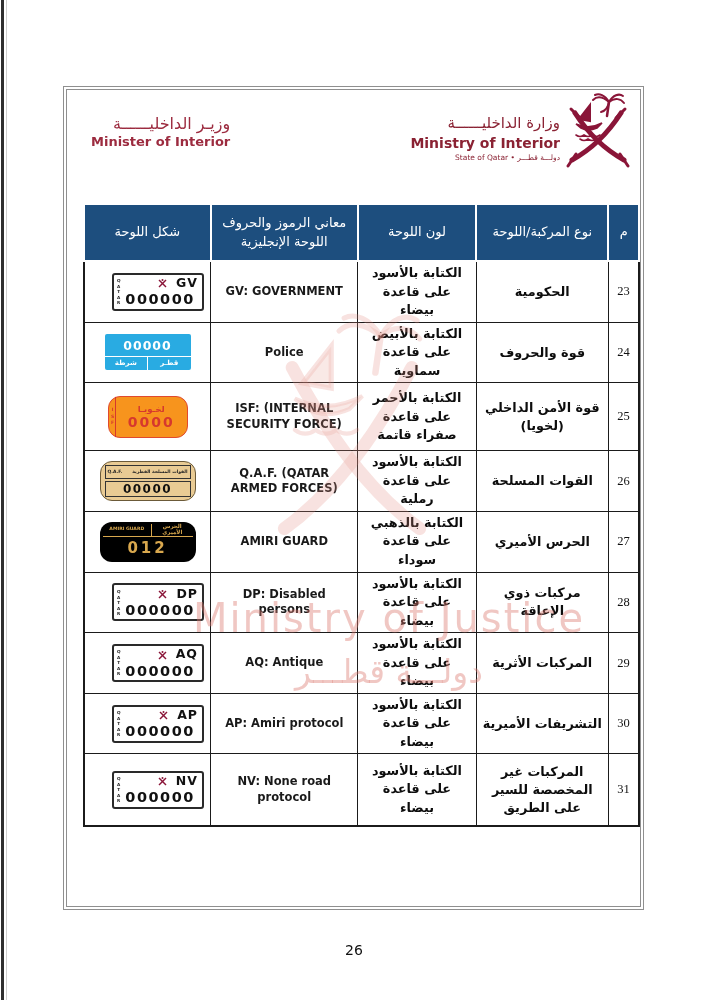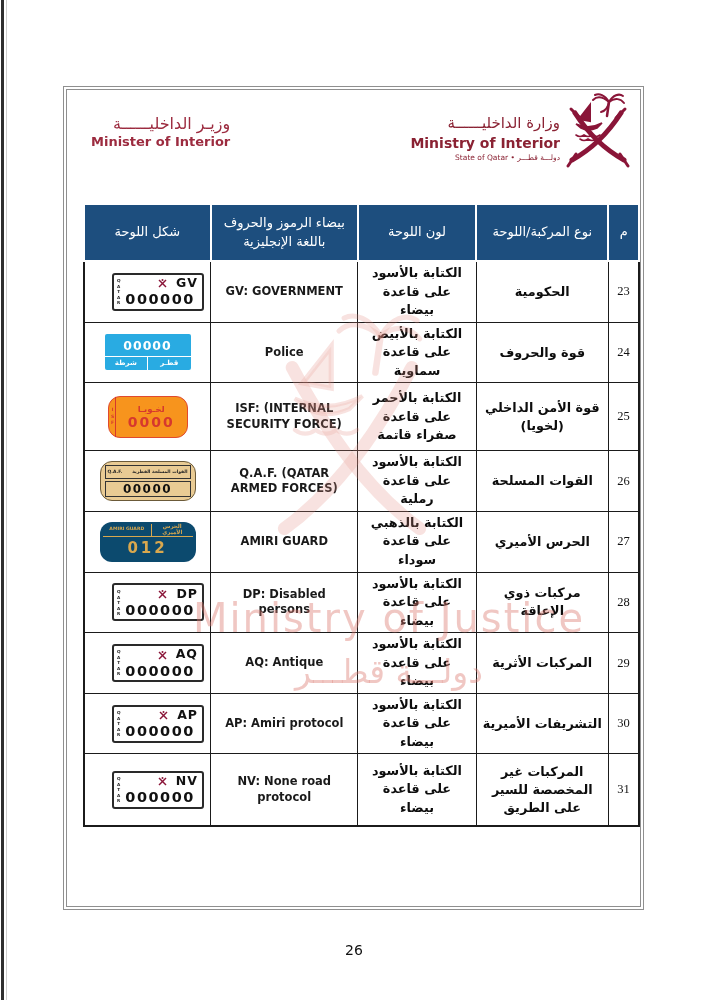--- a/index.html
+++ b/index.html
@@ -61,21 +61,21 @@
   .isf-body{flex:1;display:flex;flex-direction:column;justify-content:center;align-items:center;gap:1px;color:#d6382e;}
   .isf-label{font-size:8.5px;font-weight:bold;line-height:1;}
   .isf-digits{font-size:14px;font-weight:bold;letter-spacing:2px;line-height:1;}
 
   .p-qaf{width:96px;height:40px;background:#e9cb94;border:1px solid #6b5a39;padding:3px 4px;display:flex;flex-direction:column;gap:2px;}
   .qaf-band{border:1px solid #333;height:12px;display:flex;justify-content:space-between;align-items:center;
             padding:0 2px;font-size:4.5px;font-weight:bold;color:#222;line-height:1;}
   .qaf-digits{border:1px solid #333;flex:1;display:flex;align-items:center;justify-content:center;
               font-size:12px;font-weight:bold;letter-spacing:1.5px;color:#111;}
 
-  .p-amiri{width:96px;height:40px;background:#0c4a6e;display:flex;flex-direction:column;color:#d9a84e;padding:2px 3px;}
+  .p-amiri{width:96px;height:40px;background:#000000;display:flex;flex-direction:column;color:#d9a84e;padding:2px 3px;}
   .am-band{display:flex;height:12px;border-bottom:1px solid #d9a84e;font-weight:bold;line-height:1;}
   .am-en{flex:1.2;display:flex;align-items:center;justify-content:center;border-right:1px solid #d9a84e;font-size:4.6px;}
   .am-ar{flex:1;display:flex;align-items:center;justify-content:center;font-size:5.5px;}
   .am-digits{flex:1;display:flex;align-items:center;justify-content:center;font-size:15px;font-weight:bold;letter-spacing:3px;}
 
   
   .wm-layer{position:absolute;inset:0;pointer-events:none;z-index:5;}
   .wm-emblem{position:absolute;left:200px;top:215px;width:170px;height:260px;opacity:0.55;}
   .wm-text{position:absolute;left:60px;width:524px;text-align:center;color:rgba(219,122,112,0.42);white-space:nowrap;}
   .wm-ar1{top:452px;font-size:33px;font-weight:bold;}
@@ -139,21 +139,21 @@
             <col style="width:138px">
             <col style="width:124px">
             <col style="width:152px">
             <col style="width:104px">
         </colgroup>
         <thead>
           <tr>
             <th class="h-num">م</th>
             <th class="h-type">نوع المركبة/اللوحة</th>
             <th class="h-color">لون اللوحة</th>
-            <th class="h-meaning">بيضاء الرموز والحروف باللغة الإنجليزية</th>
+            <th class="h-meaning">معاني الرموز والحروف اللوحة الإنجليزية</th>
             <th class="h-shape">شكل اللوحة</th>
           </tr>
         </thead>
         <tbody>
 
           <tr class="r23">
             <td class="c-num">23</td>
             <td class="c-type">الحكومية</td>
             <td class="c-color">الكتابة بالأسود على قاعدة بيضاء</td>
             <td class="c-meaning" dir="ltr">GV: GOVERNMENT</td>

